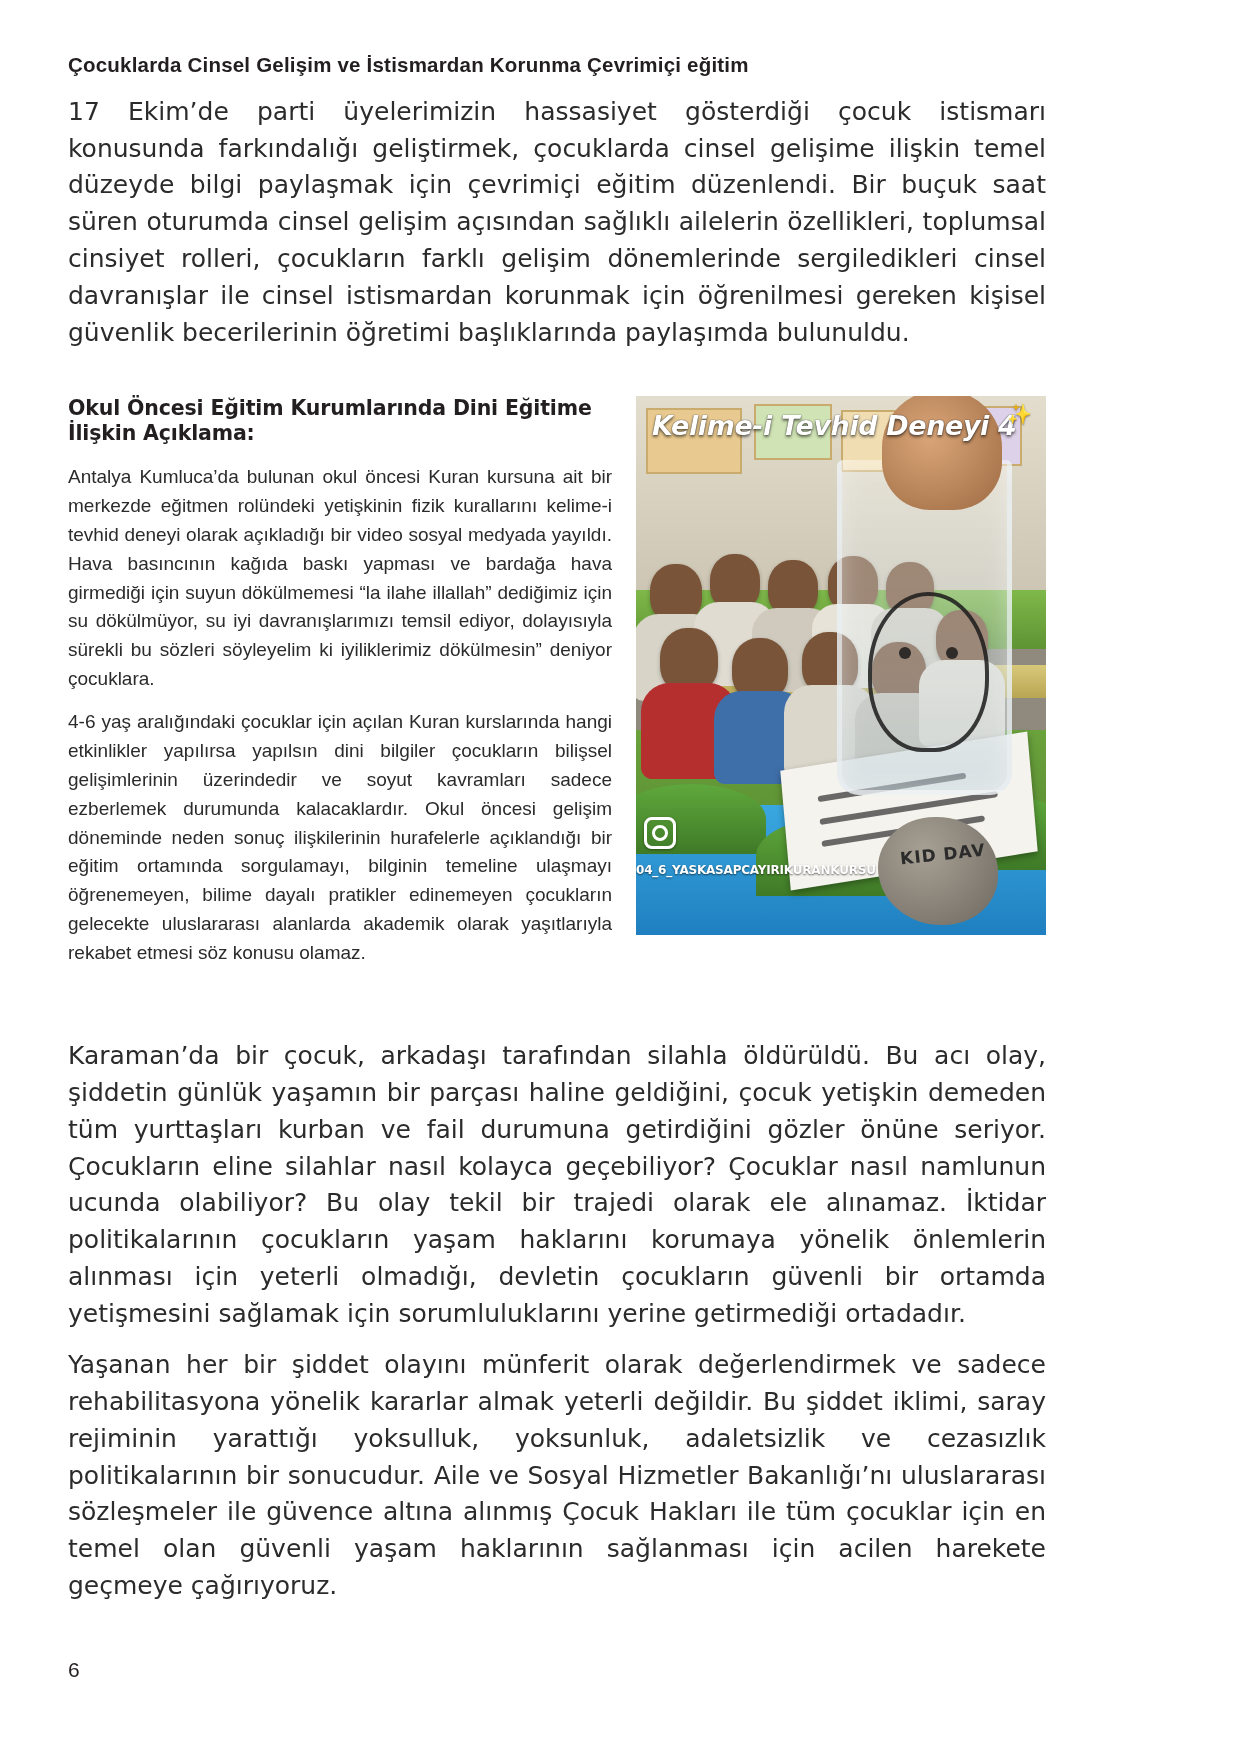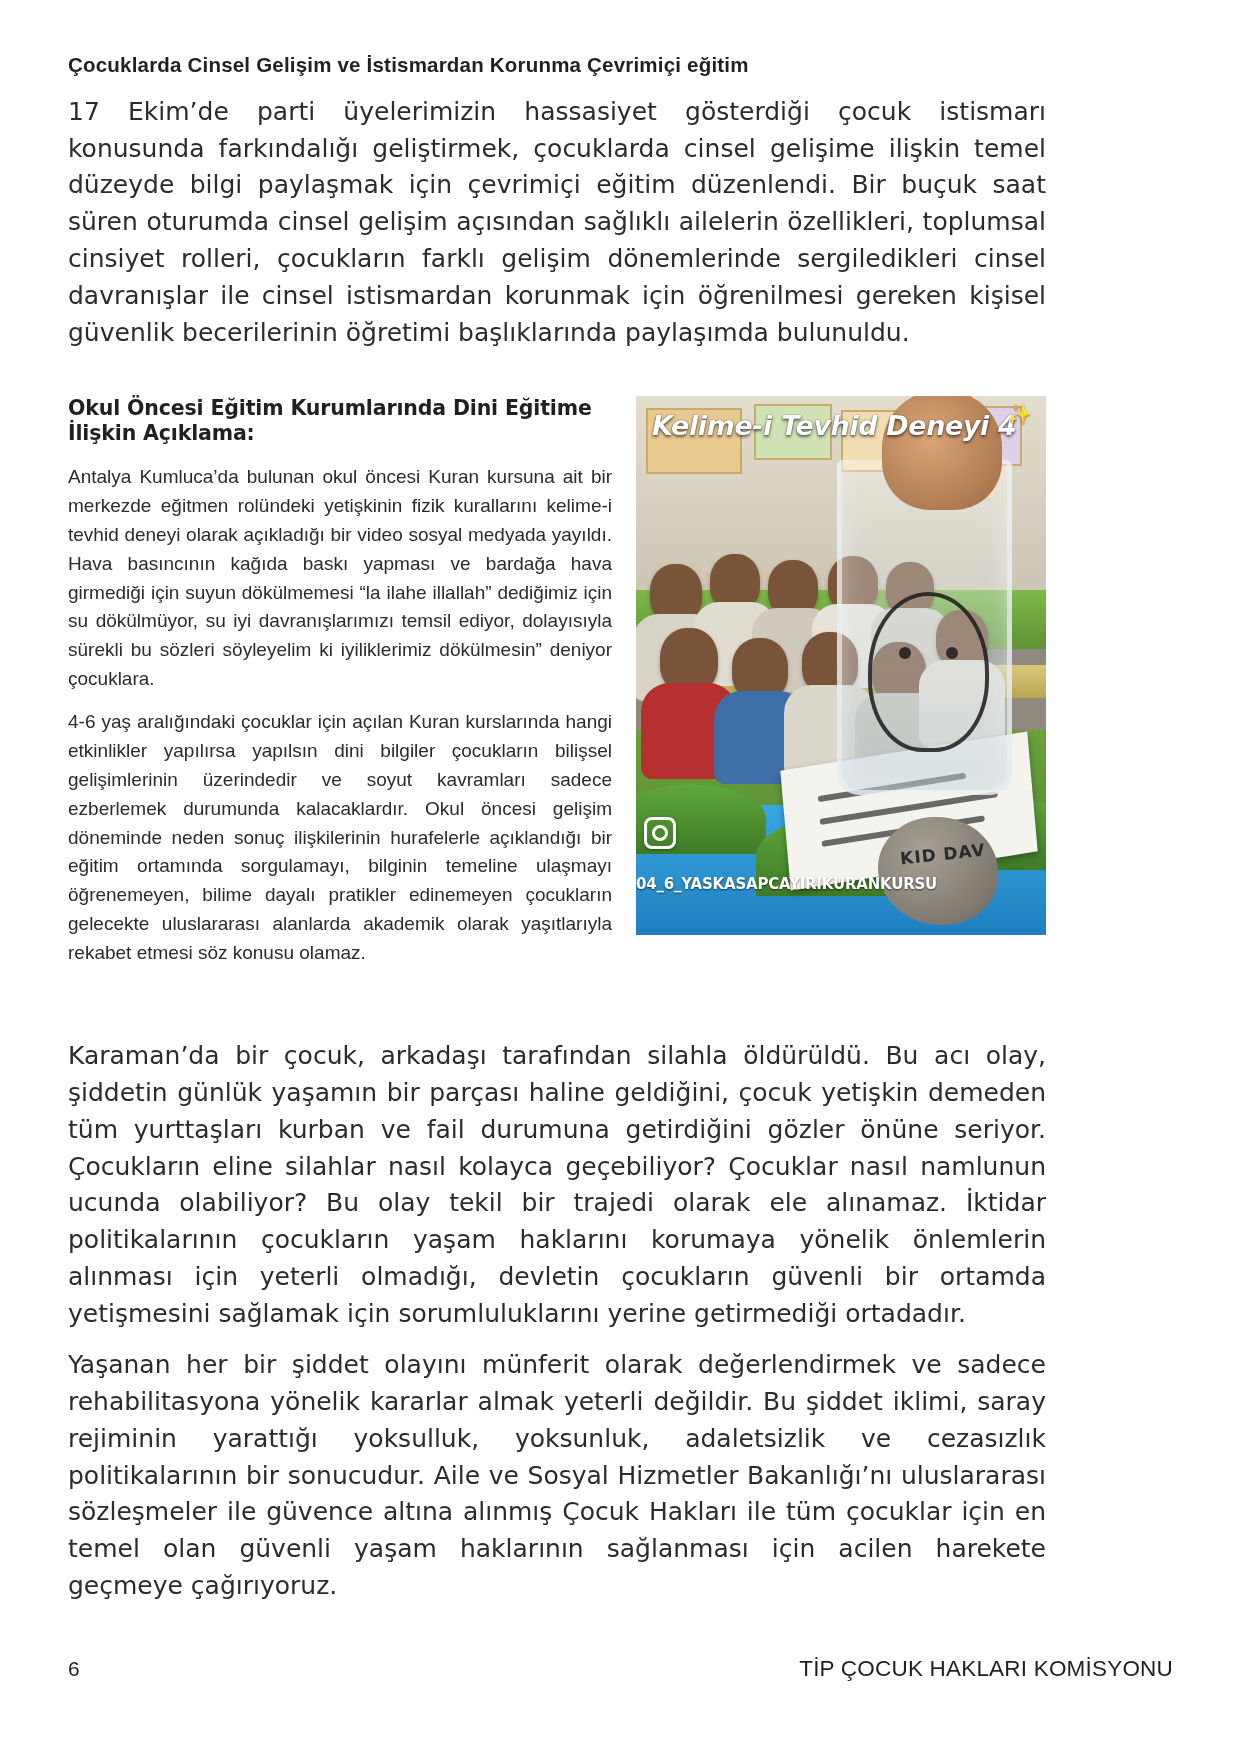--- a/index.html
+++ b/index.html
@@ -233,23 +233,23 @@
   .ig-badge::after {
     content: "";
     position: absolute; left: 50%; top: 50%;
     transform: translate(-50%,-50%);
     width: 10px; height: 10px;
     border: 3px solid #ffffff; border-radius: 50%;
   }
 
   .ig-handle {
     position: absolute;
-    left: 0px; bottom: 42px;
-    font-family: "DejaVu Sans", sans-serif;
-    font-size: 15px;
+    left: 0px; bottom: 58px;
+    font-family: "DejaVu Sans", sans-serif;
+    font-size: 12px;
     font-weight: 700;
     letter-spacing: -0.2px;
     color: #ffffff;
     text-shadow: 0 1px 2px rgba(0,0,0,.6);
     white-space: nowrap;
   }
 
   .clearfix::after { content: ""; display: table; clear: both; }
 
   .spacer-2 { height: 70px; }
@@ -372,15 +372,14 @@
 
     <div>
       <p class="body">Karaman’da bir çocuk, arkadaşı tarafından silahla öldürüldü. Bu acı olay, şiddetin günlük yaşamın bir parçası haline geldiğini, çocuk yetişkin demeden tüm yurttaşları kurban ve fail durumuna getirdiğini gözler önüne seriyor. Çocukların eline silahlar nasıl kolayca geçebiliyor? Çocuklar nasıl namlunun ucunda olabiliyor?  Bu olay tekil bir trajedi olarak ele alınamaz. İktidar politikalarının çocukların yaşam haklarını korumaya yönelik önlemlerin alınması için yeterli olmadığı, devletin çocukların güvenli bir ortamda yetişmesini sağlamak için sorumluluklarını yerine getirmediği ortadadır.</p>
       <p class="body">Yaşanan her bir şiddet olayını münferit olarak değerlendirmek ve sadece rehabilitasyona yönelik kararlar almak yeterli değildir. Bu şiddet iklimi, saray rejiminin yarattığı yoksulluk, yoksunluk, adaletsizlik ve cezasızlık politikalarının bir sonucudur. Aile ve Sosyal Hizmetler Bakanlığı’nı uluslararası sözleşmeler ile güvence altına alınmış Çocuk Hakları ile tüm çocuklar için en temel olan güvenli yaşam haklarının sağlanması için acilen harekete geçmeye çağırıyoruz.</p>
     </div>
 
   </div>
 
   <div class="footer">
     <span class="page-number">6</span>
-    <span class="footer-title">TİP ÇOCUK HAKLARI KOMİSYONU</span>
   </div>
 </div>
 
 </body></html>

